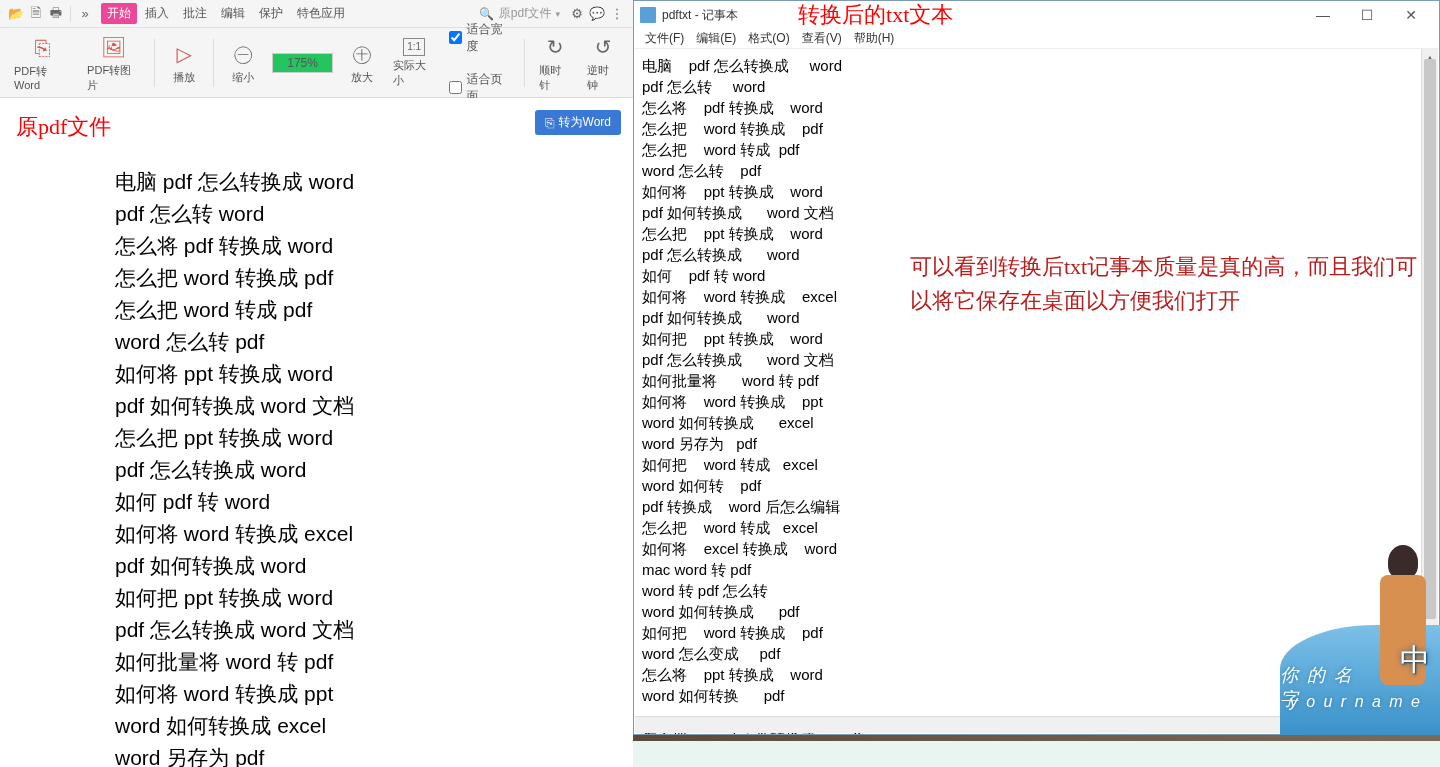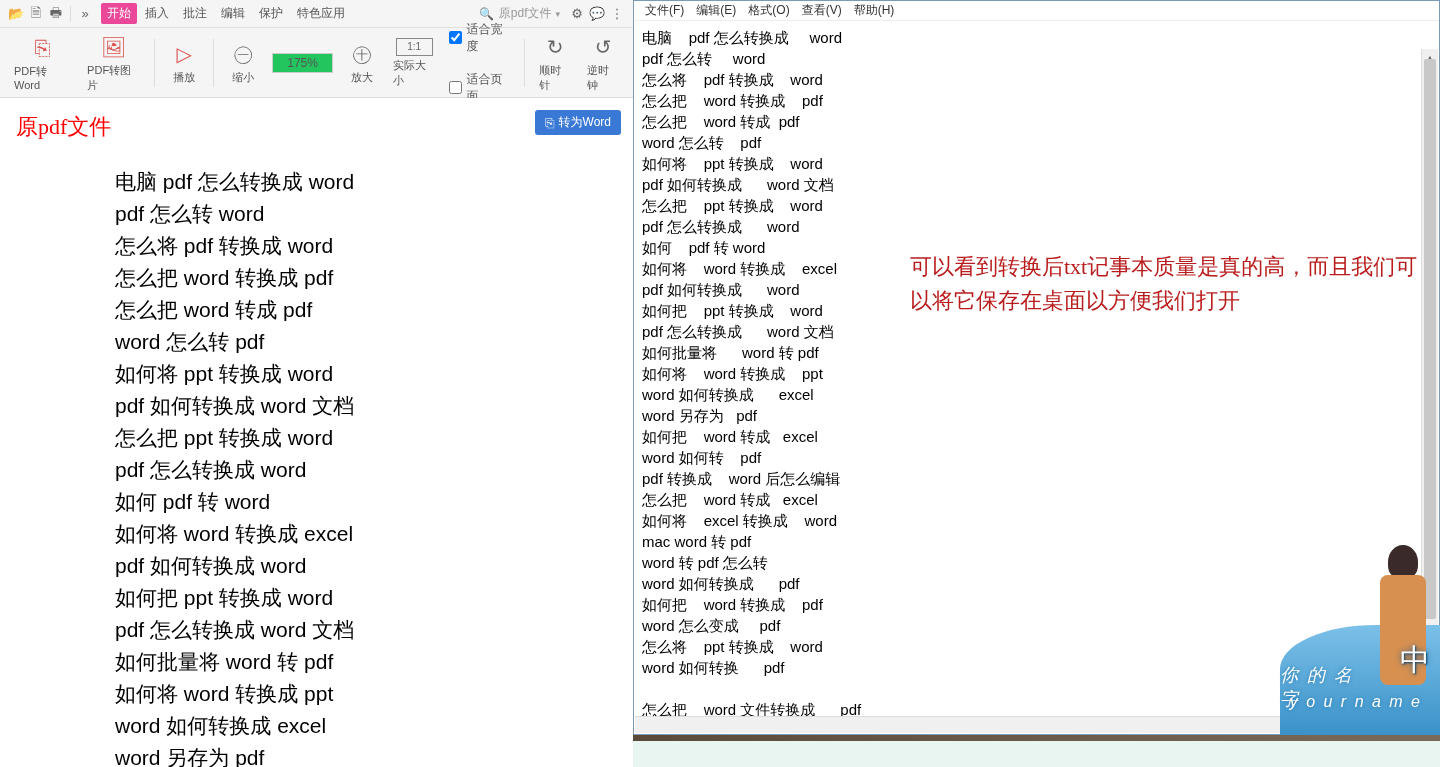--- a/index.html
+++ b/index.html
@@ -94,21 +94,21 @@
     <div class="group">
       <span class="gicon">㊀</span>
       <span>缩小</span>
     </div>
     <div class="zoom-val">175%</div>
     <div class="group">
       <span class="gicon">㊉</span>
       <span>放大</span>
     </div>
     <div class="group">
-      <span class="gicon" style="border:1px solid #888;width:37px;height:18px;font-size:10px;">1:1</span>
+      <span class="gicon" style="border:1px solid #888;width:22px;height:18px;font-size:10px;">1:1</span>
       <span>实际大小</span>
     </div>
     <div class="checks">
       <label>
           <input type="checkbox" checked="" style="">
           <span>适合宽度</span>
         </label>
       <label>
           <input type="checkbox" style="">
           <span>适合页面</span>
@@ -149,20 +149,29 @@
         <div>pdf 怎么转换成 word 文档</div>
         <div>如何批量将 word 转 pdf</div>
         <div>如何将 word 转换成 ppt</div>
         <div>word 如何转换成 excel</div>
         <div>word 另存为 pdf</div>
       </div>
   </div>
 </div>
 
 <div class="notepad">
+  <div class="np-title">
+    <span class="np-ico"></span>
+    <span>pdftxt - 记事本</span>
+    <span class="annot-title">转换后的txt文本</span>
+    <span class="spacer"></span>
+    <span class="winbtn">—</span>
+    <span class="winbtn">☐</span>
+    <span class="winbtn">✕</span>
+  </div>
   <div class="np-menu">
     <span>文件(F)</span>
     <span>编辑(E)</span>
     <span>格式(O)</span>
     <span>查看(V)</span>
     <span>帮助(H)</span>
   </div>
   <div class="np-body" id="np-lines">电脑    pdf 怎么转换成     word
 pdf 怎么转     word
 怎么将    pdf 转换成    word

